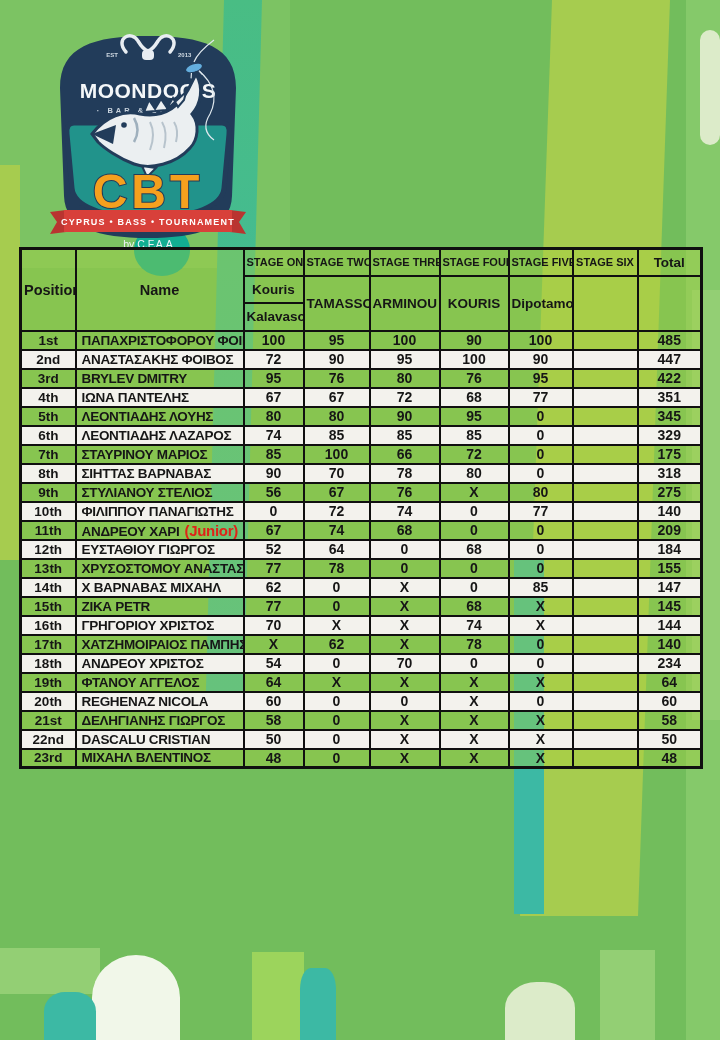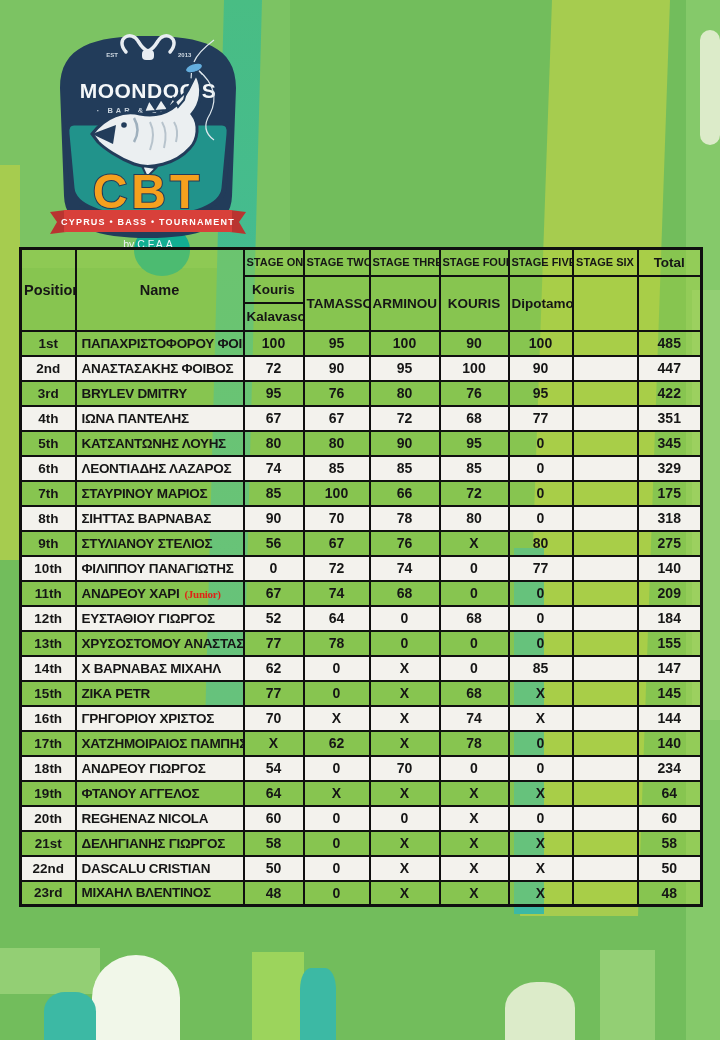--- a/index.html
+++ b/index.html
@@ -41,31 +41,31 @@
     border-collapse:collapse; table-layout:fixed;
     border:3px solid var(--grid-line);
     color:var(--table-text);
   }
   .standings th,.standings td{
     border:2px solid var(--grid-line);
     padding:0 2px; text-align:center; vertical-align:middle;
     font-weight:bold; overflow:hidden; white-space:nowrap;
   }
   thead tr.h1{height:27px;} thead tr.h2{height:27px;} thead tr.h3{height:28px;}
-  tbody tr{height:25px;}
+  tbody tr{height:19px;}
   .hdr-cell{background:var(--row-green-wash); font-size:14.5px;}
   .stage-label{background:var(--row-green-wash); font-size:11px;}
   .venue{background:var(--row-green-wash); font-size:13.5px;}
   .venue-left{text-align:left; padding-left:5px;}
   tr.row-green td{background:var(--row-green-wash);}
   tr.row-white td{background:var(--row-white);}
   td.pos{font-size:13.5px;}
   td.name{text-align:left; padding-left:5px; font-size:13.5px; letter-spacing:-0.3px;}
   td.score,td.total{font-size:14px;}
-  .junior{color:var(--junior-red); font-size:11px; margin-left:5px;font-family:Liberation Serif, serif;}
+  .junior{color:var(--junior-red); font-size:15px; margin-left:5px;}
 </style>
 </head>
 <body>
 
 <div class="canvas">
 
   <div class="bg">
     <div class="stroke s-topleft"></div>
     <div class="stroke s-emerald"></div>
     <div class="stroke s-yellow"></div>
@@ -208,21 +208,21 @@
       <td class="score">67</td>
       <td class="score">67</td>
       <td class="score">72</td>
       <td class="score">68</td>
       <td class="score">77</td>
       <td class="score"></td>
       <td class="total">351</td>
     </tr>
         <tr class="row-green">
       <td class="pos">5th</td>
-      <td class="name"><span>ΚΑΤΣΑΝΤΩΝΗΣ ΛΟΥΗΣ</span></td>
+      <td class="name"><span>ΛΕΟΝΤΙΑΔΗΣ ΛΟΥΗΣ</span></td>
       <td class="score">80</td>
       <td class="score">80</td>
       <td class="score">90</td>
       <td class="score">95</td>
       <td class="score">0</td>
       <td class="score"></td>
       <td class="total">345</td>
     </tr>
         <tr class="row-white">
       <td class="pos">6th</td>
@@ -351,21 +351,21 @@
       <td class="score">X</td>
       <td class="score">62</td>
       <td class="score">X</td>
       <td class="score">78</td>
       <td class="score">0</td>
       <td class="score"></td>
       <td class="total">140</td>
     </tr>
         <tr class="row-white">
       <td class="pos">18th</td>
-      <td class="name"><span>ΑΝΔΡΕΟΥ ΓΙΩΡΓΟΣ</span></td>
+      <td class="name"><span>ΑΝΔΡΕΟΥ ΧΡΙΣΤΟΣ</span></td>
       <td class="score">54</td>
       <td class="score">0</td>
       <td class="score">70</td>
       <td class="score">0</td>
       <td class="score">0</td>
       <td class="score"></td>
       <td class="total">234</td>
     </tr>
         <tr class="row-green">
       <td class="pos">19th</td>

